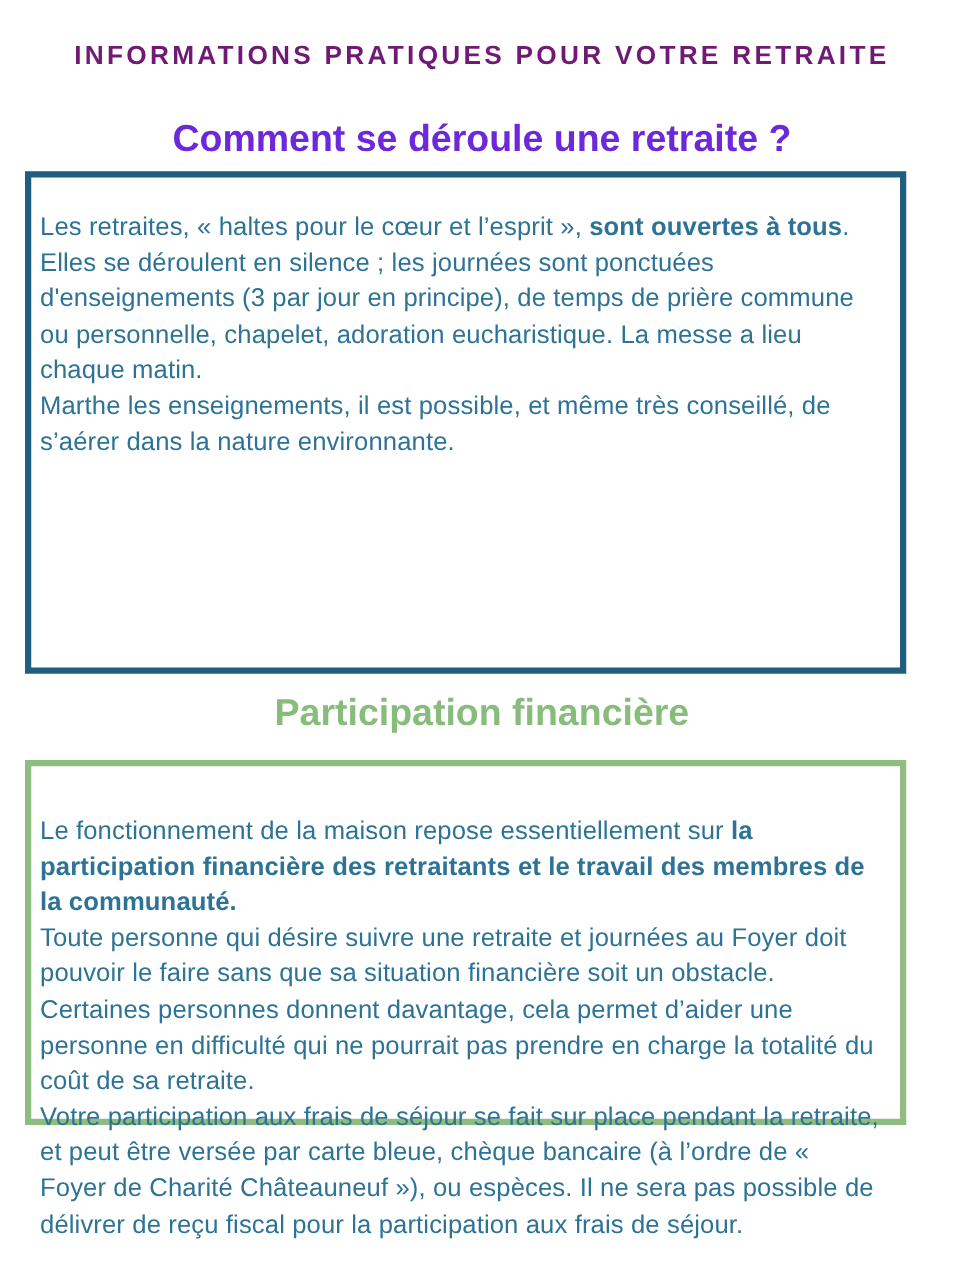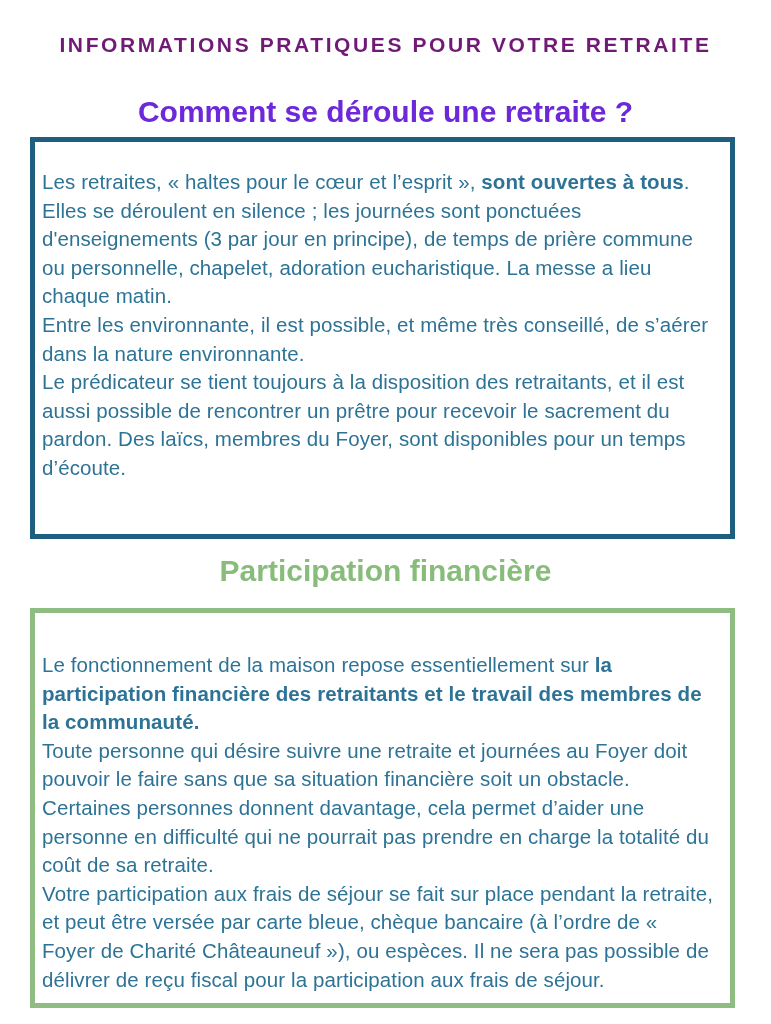--- a/index.html
+++ b/index.html
@@ -39,34 +39,34 @@
   .heading-retraite {
     top: 95px;
     color: #6d28d9;
   }
   .heading-participation {
     top: 554px;
     color: #88BC7B;
   }
   .content-box {
     position: absolute;
-    left: 30px;
+    left: 20px;
     width: 705px;
     box-sizing: border-box;
     background: #ffffff;
   }
   .box-retraite {
     top: 137px;
     height: 402px;
     border: 5px solid #1E5F7F;
     padding: 26px 16px 0 7px;
   }
   .box-participation {
     top: 608px;
-    height: 400px;
+    height: 292px;
     border: 5px solid #8FBC80;
     padding: 38px 16px 0 7px;
   }
   .para {
     margin: 0;
     font-size: 20.5px;
     line-height: 28.6px;
     color: #2D7396;
     letter-spacing: 0.1px;
   }
@@ -77,22 +77,21 @@
 </head>
 <body>
 
 <div class="page-title">INFORMATIONS PRATIQUES POUR VOTRE RETRAITE</div>
 
 <div class="section-heading heading-retraite">Comment se déroule une retraite ?</div>
 
 <div class="content-box box-retraite">
     <p class="para"><span>Les retraites, « haltes pour le cœur et l’esprit », </span><span class="bold">sont ouvertes à tous</span><span>.</span></p>
     <p class="para"><span>Elles se déroulent en silence ; les journées sont ponctuées d'enseignements (3 par jour en principe), de temps de prière commune ou personnelle, chapelet, adoration eucharistique. La messe a lieu chaque matin.</span></p>
-    <p class="para"><span>Entre les environnante, il est possible, et même très conseillé, de s’aérer dans la nature environnante.</span></p>
-    <p class="para"><span>Le prédicateur se tient toujours à la disposition des retraitants, et il est aussi possible de rencontrer un prêtre pour recevoir le sacrement du pardon. Des laïcs, membres du Foyer, sont disponibles pour un temps d’écoute.</span></p>
+    <p class="para"><span>Marthe les enseignements, il est possible, et même très conseillé, de s’aérer dans la nature environnante.</span></p>
   </div>
 
 <div class="section-heading heading-participation">Participation financière</div>
 
 <div class="content-box box-participation">
     <p class="para"><span>Le fonctionnement de la maison repose essentiellement sur </span><span class="bold">la participation financière des retraitants et le travail des membres de la communauté.</span></p>
     <p class="para"><span>Toute personne qui désire suivre une retraite et journées au Foyer doit pouvoir le faire sans que sa situation financière soit un obstacle.</span></p>
     <p class="para"><span>Certaines personnes donnent davantage, cela permet d’aider une personne en difficulté qui ne pourrait pas prendre en charge la totalité du coût de sa retraite.</span></p>
     <p class="para"><span>Votre participation aux frais de séjour se fait sur place pendant la retraite, et peut être versée par carte bleue, chèque bancaire (à l’ordre de « Foyer de Charité Châteauneuf »), ou espèces. Il ne sera pas possible de délivrer de reçu fiscal pour la participation aux frais de séjour.</span></p>
   </div>

